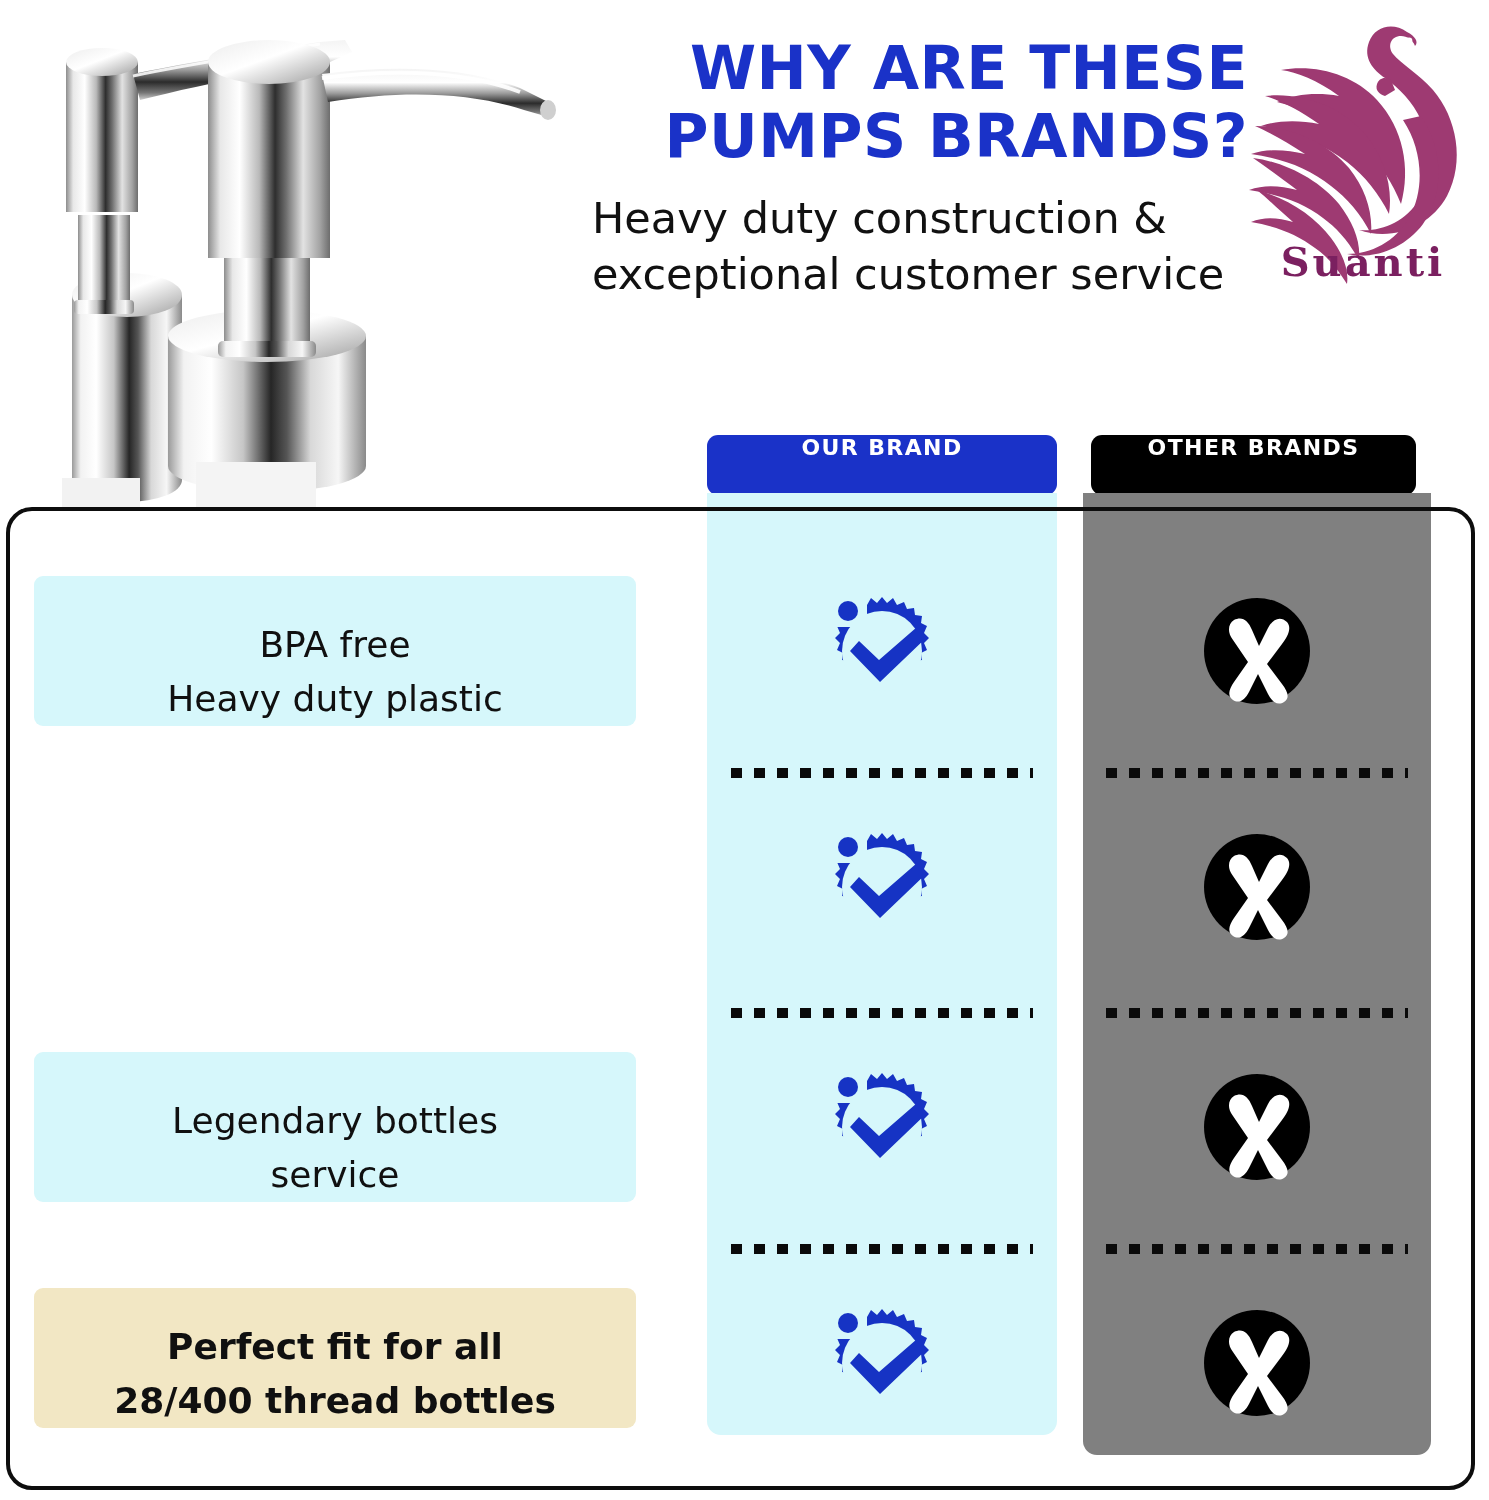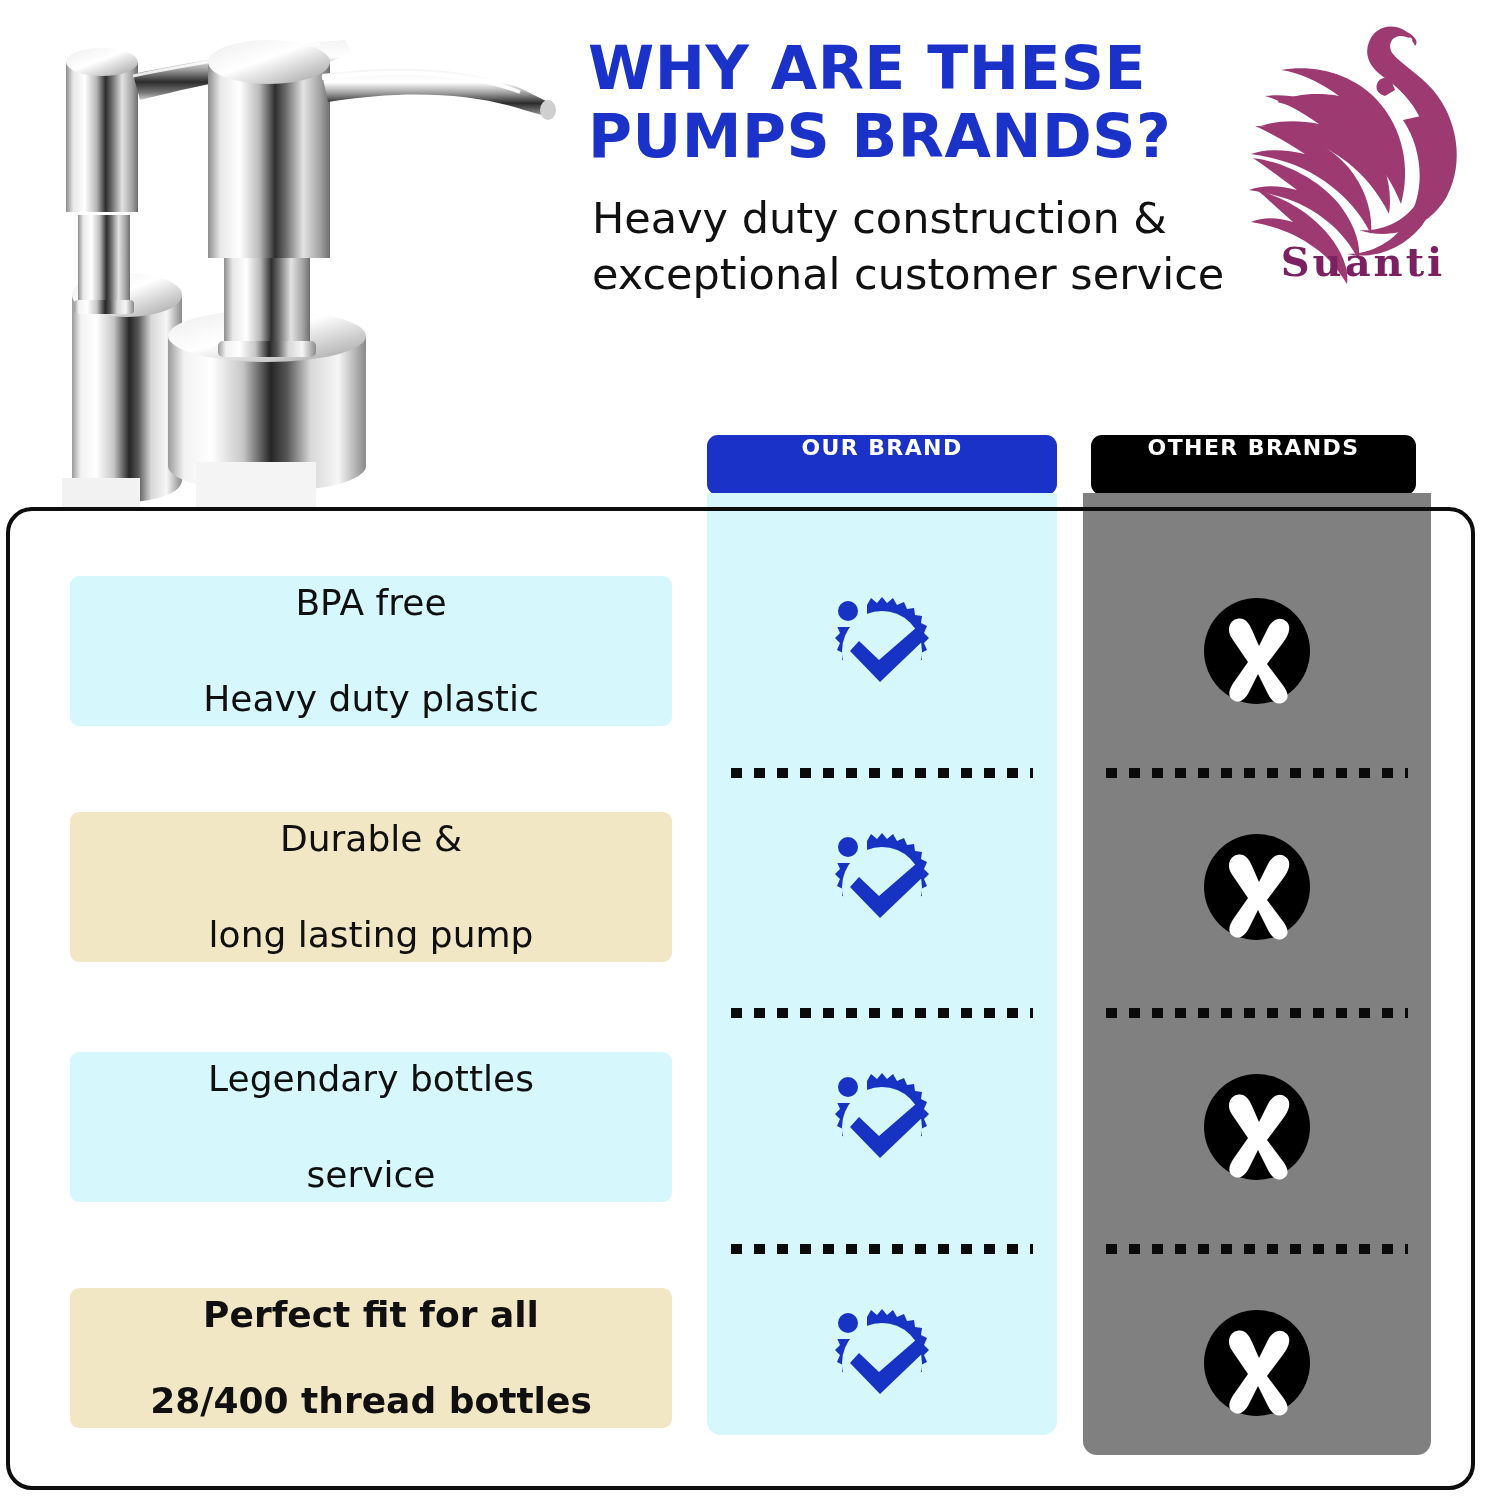--- a/index.html
+++ b/index.html
@@ -18,21 +18,21 @@
 
   
   .headline{
     position:absolute;left:588px;top:34px;width:660px;
     color:#1a32c8;
     font-family:"DejaVu Sans", sans-serif;
     font-weight:bold;
     font-size:60px;
     line-height:68px;
     letter-spacing:0.5px;
-    text-align:left;
+    text-align:right;
   }
   .headline .ln{display:block;white-space:nowrap;}
   .subhead{
     position:absolute;left:592px;top:190px;width:680px;
     color:#111;
     font-family:"DejaVu Sans", sans-serif;
     font-weight:normal;
     font-size:43px;
     line-height:56px;
   }
@@ -77,27 +77,26 @@
     border:4px solid #0d0d0d;
     border-radius:26px;
     box-sizing:border-box;
     pointer-events:none;
   }
 
   
   .feature{
     position:absolute;left:34px;width:602px;
     border-radius:9px;
-    display:flex;flex-direction:column;align-items:center;justify-content:space-between;
+    display:flex;flex-direction:column;align-items:center;justify-content:flex-end;
     font-family:"DejaVu Sans", sans-serif;
     font-size:36px;
     color:#101010;
     line-height:54px;
     text-align:center;
-    margin-left:36px;
   }
   .feature .ln{display:block;white-space:nowrap;}
   .f-cyan{background:#d6f7fb;}
   .f-cream{background:#f2e7c4;}
   #feature-0{top:576px;height:150px;}
   #feature-1{top:812px;height:150px;}
   #feature-2{top:1052px;height:150px;}
   #feature-3{top:1288px;height:140px;font-weight:bold;}
 
   
@@ -230,24 +229,20 @@
 
   <div class="col-body" id="our-body"></div>
   <div class="col-body" id="other-body"></div>
 
   <div class="frame"></div>
 
   <div class="feature f-cyan" id="feature-0">
     <span class="ln">BPA free</span>
     <span class="ln">Heavy duty plastic</span>
   </div>
-  <div class="feature f-cream" id="feature-1">
-    <span class="ln">Durable &amp;</span>
-    <span class="ln">long lasting pump</span>
-  </div>
   <div class="feature f-cyan" id="feature-2">
     <span class="ln">Legendary bottles</span>
     <span class="ln">service</span>
   </div>
   <div class="feature f-cream" id="feature-3">
     <span class="ln">Perfect fit for all</span>
     <span class="ln">28/400 thread bottles</span>
   </div>
 
   <div class="icon-cell check-col" id="icon-check-0">

